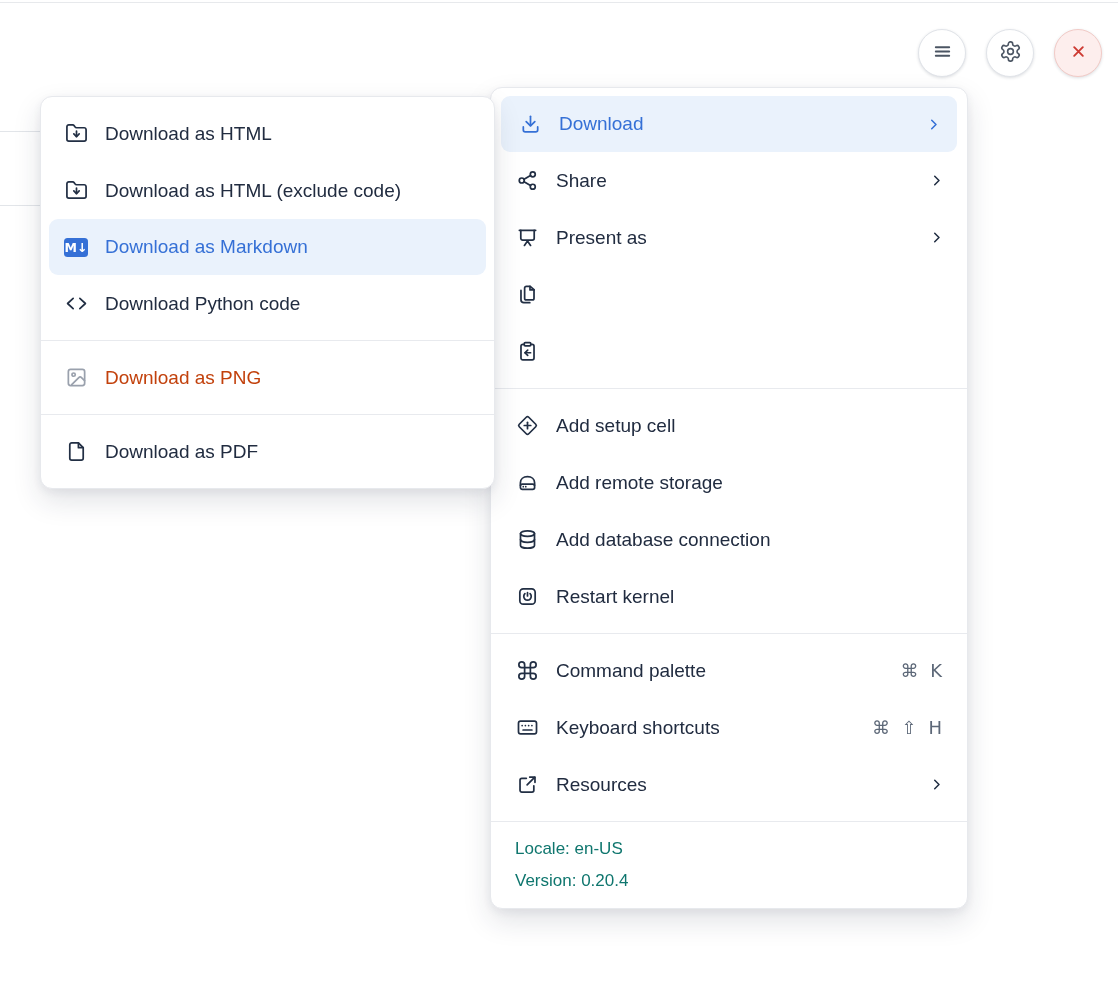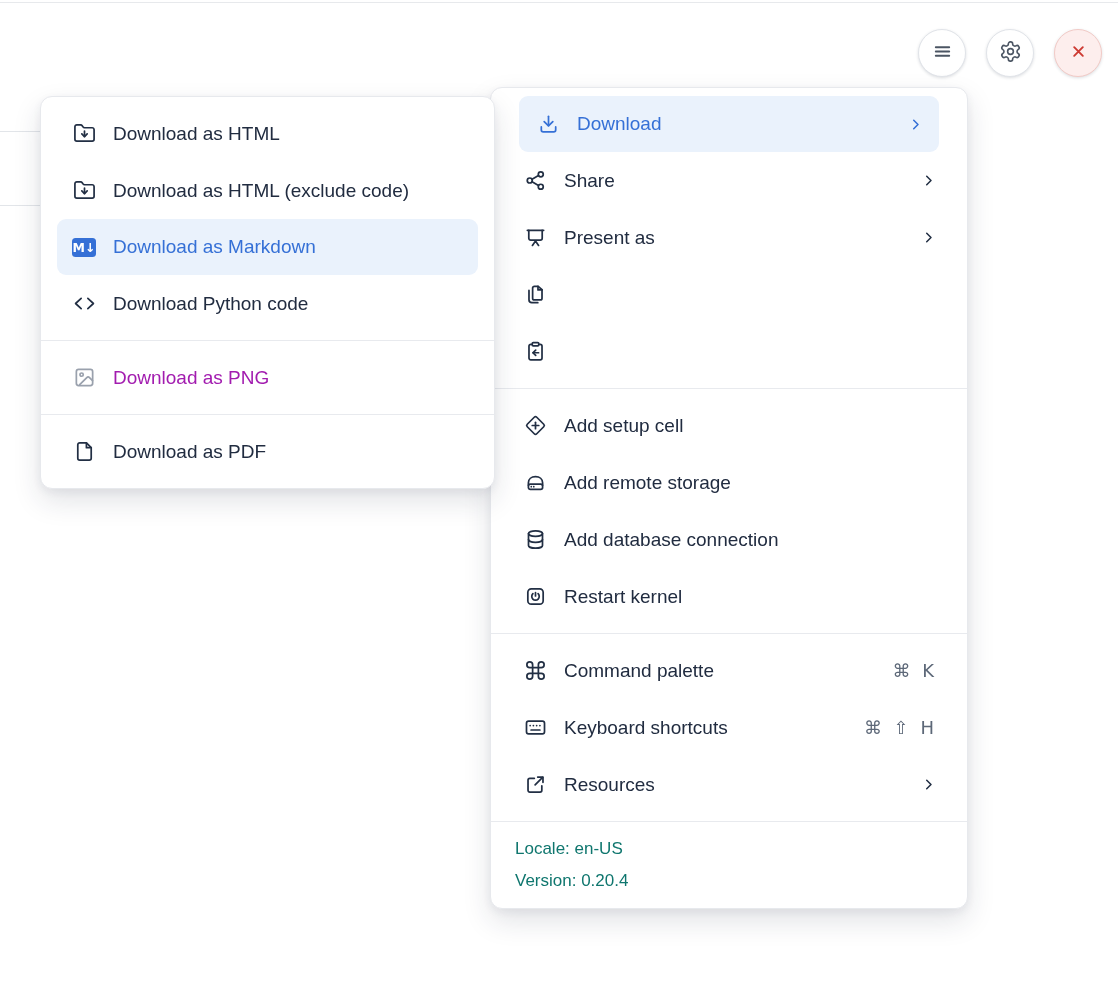--- a/index.html
+++ b/index.html
@@ -34,21 +34,21 @@
 
   
   .menu {
     position:absolute; background:#ffffff;
     border:1px solid #e7e9ed; border-radius:12px;
     box-shadow:0 12px 28px rgba(30,40,60,.13), 0 3px 8px rgba(30,40,60,.06);
   }
   .main-menu { left:490px; top:87px; width:478px; z-index:1; }
   .submenu   { left:40px;  top:96px; width:455px; z-index:2; }
 
-  .section { padding:8px 8px; }
+  .section { padding:8px 0; }
   .divider { height:1px; background:#e8eaee; }
 
   .menu-item {
     display:flex; align-items:center; height:57px;
     padding:0 22px 0 24px; font-size:19px; cursor:pointer;
     white-space:nowrap;
   }
   .submenu .menu-item { padding:0 20px 0 23px; }
 
   .mi-icon {
@@ -62,26 +62,26 @@
   .chevron { color:#222f44; }
   .chevron svg { width:17px; height:17px; }
   .shortcut {
     color:#5d6878; font-size:18px;
     font-family:"DejaVu Sans", sans-serif;
     letter-spacing:3px;
   }
 
   .menu-item.active {
     background:#eaf2fc; color:#3570d6; border-radius:9px;
-    margin:0 20px; padding:0 15px 0 17px; height:56px;
+    margin:0 10px; padding:0 15px 0 17px; height:56px;
   }
   .submenu .menu-item.active { margin:0 8px; padding:0 12px 0 15px; }
   .menu-item.active .mi-icon, .menu-item.active .chevron { color:#3570d6; }
 
-  .menu-item.disabled { color:#a21caf; cursor:default; }
+  .menu-item.disabled { color:#c2410c; cursor:default; }
   .menu-item.disabled .mi-icon { color:#9aa1ad; }
 
   .md-badge {
     width:27px; height:19px; background:#3570d6; border-radius:3.5px;
     color:#ffffff; font-size:12.5px; font-weight:bold;
     display:flex; align-items:center; justify-content:center;
     font-family:"DejaVu Sans", sans-serif;
   }
 
   .menu-footer { padding:11px 24px 11px; font-size:17px; color:#0f766e; }

